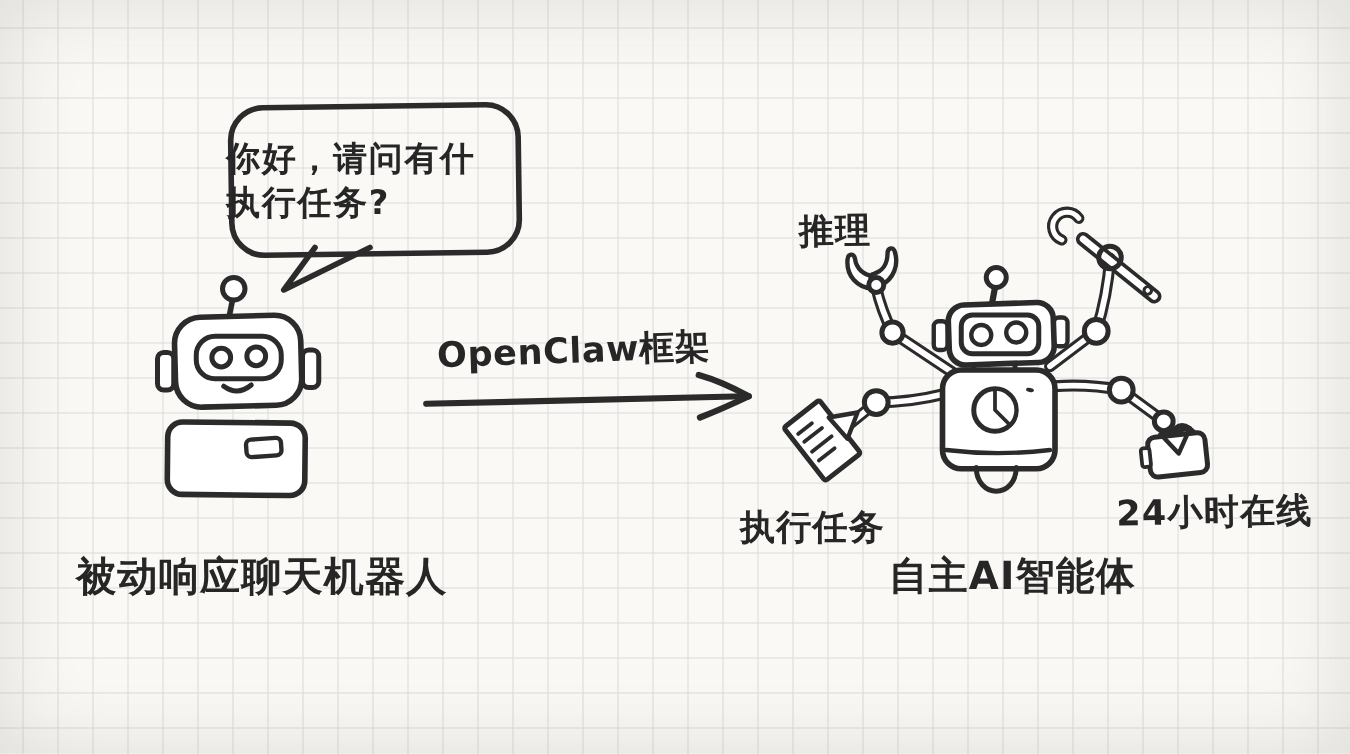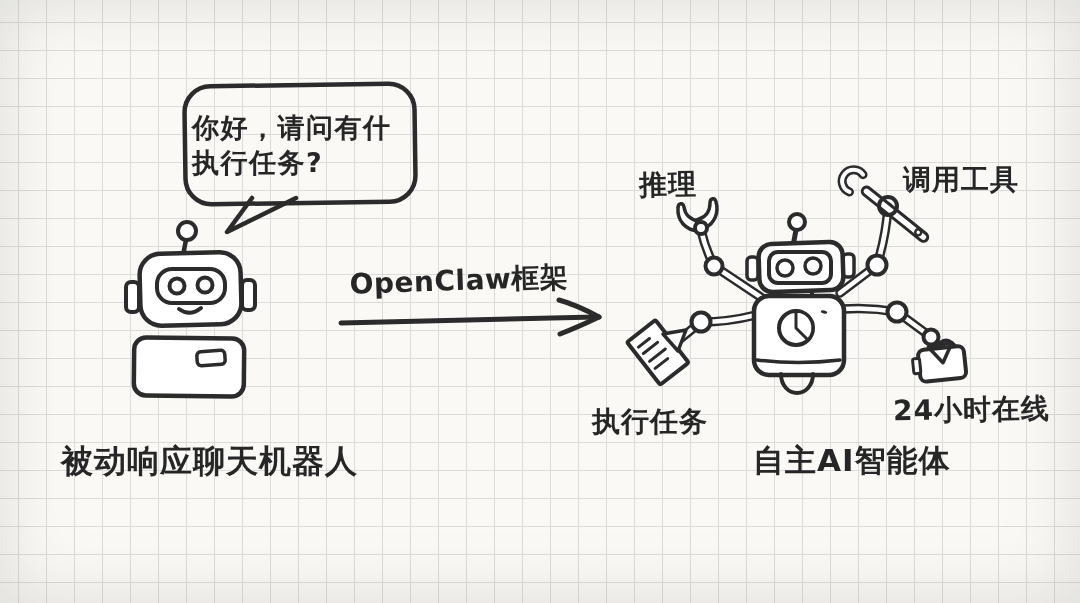--- a/index.html
+++ b/index.html
@@ -21,38 +21,38 @@
     box-shadow:inset 0 0 70px rgba(120,118,110,.22);
   }
   .sketch{position:absolute;left:0;top:0;}
   .lbl{
     position:absolute;
     font-weight:bold;
     white-space:nowrap;
     color:#262626;
   }
   .bubble-text{
-    left:192px;top:110px;
+    left:181px;top:110px;
     font-size:27px;line-height:35px;
     letter-spacing:1.5px;
   }
   .framework{
     left:343px;top:262px;width:232px;
     text-align:center;font-size:28px;
     transform:rotate(-2deg);
     letter-spacing:.5px;
   }
   .feat{font-size:28px;letter-spacing:1px;}
   .feat-reasoning{left:639px;top:166px;transform:rotate(-1deg);}
   .feat-tools{left:903px;top:161px;}
   .feat-tasks{left:592px;top:403px;}
   .feat-online{left:893px;top:391px;transform:rotate(-1deg);}
   .caption{font-size:32px;letter-spacing:1px;}
   .caption-left{left:61px;top:440px;font-family:Liberation Serif, serif;}
-  .caption-right{left:753px;top:440px;font-size:31px;}
+  .caption-right{left:711px;top:440px;font-size:31px;}
   .arm-d{stroke:#2b2b2b;stroke-width:9.5;fill:none;stroke-linecap:round;}
   .arm-w{stroke:#ffffff;stroke-width:4.6;fill:none;stroke-linecap:round;}
   .ink{stroke:#2b2b2b;fill:none;stroke-linecap:round;stroke-linejoin:round;}
   .fillw{fill:#ffffff;}
 </style>
 </head>
 <body>
 
 <div id="stage">
 
@@ -171,19 +171,18 @@
   </svg>
 
   <div class="lbl bubble-text">
     <div>你好，请问有什</div>
     <div>执行任务?</div>
   </div>
 
   <div class="lbl framework">OpenClaw框架</div>
 
   <div class="lbl feat feat-reasoning">推理</div>
-  <div class="lbl feat feat-tools">调用工具</div>
   <div class="lbl feat feat-tasks">执行任务</div>
   <div class="lbl feat feat-online">24小时在线</div>
 
   <div class="lbl caption caption-left">被动响应聊天机器人</div>
   <div class="lbl caption caption-right">自主AI智能体</div>
 </div>
 
 </body></html>

